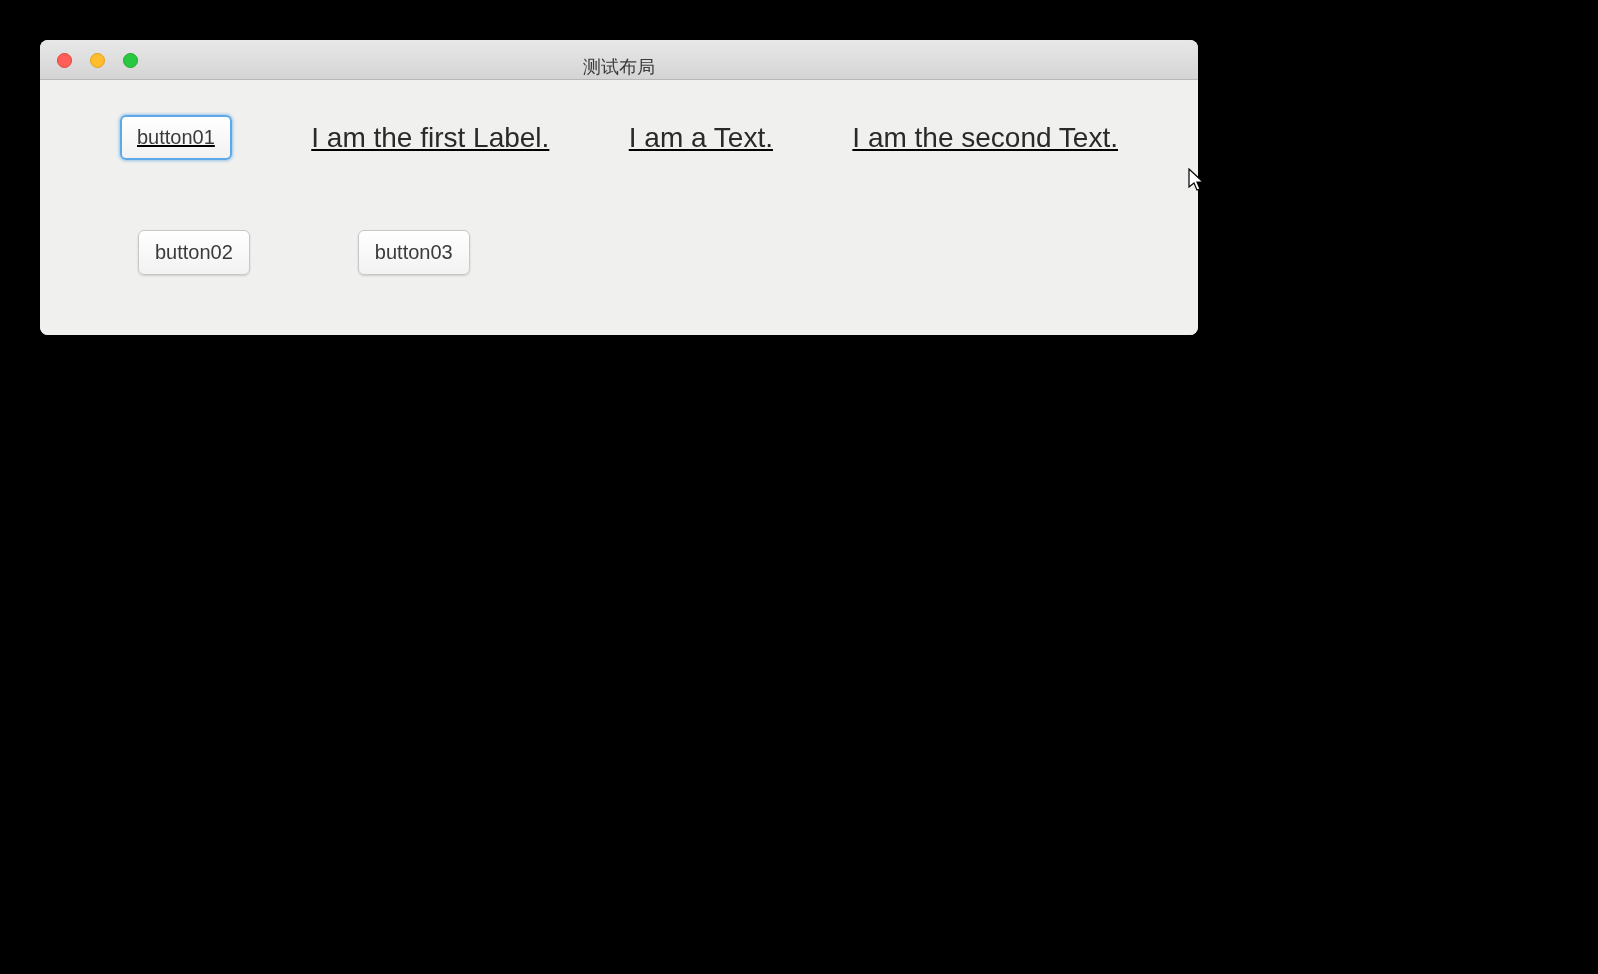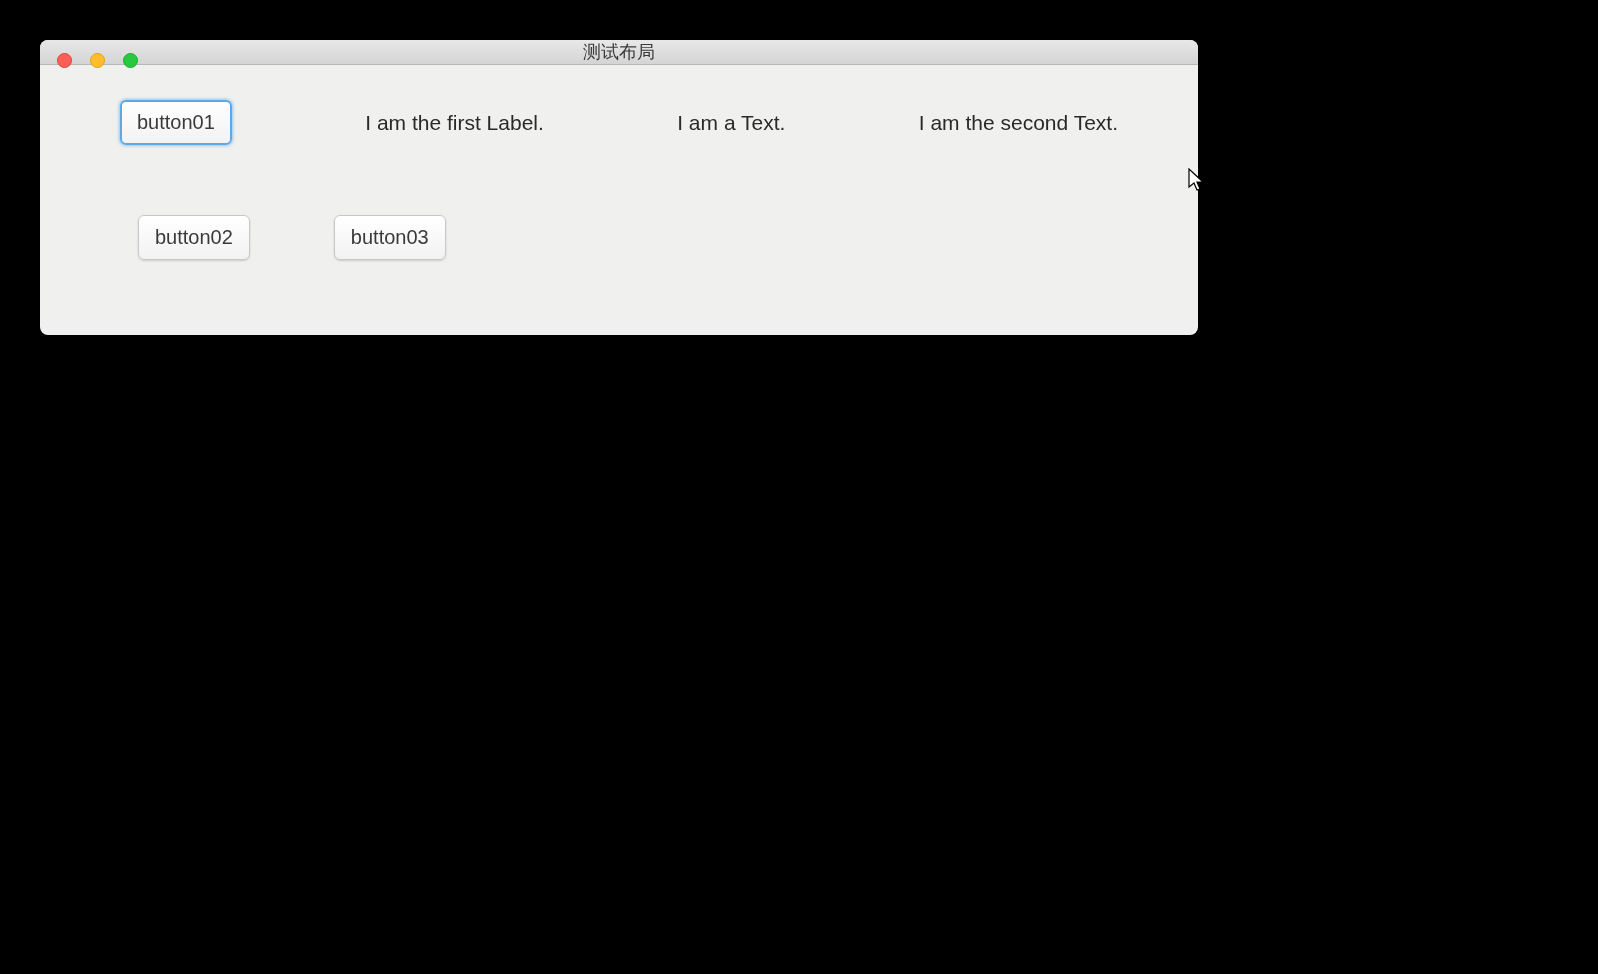--- a/index.html
+++ b/index.html
@@ -22,21 +22,21 @@
       top: 40px;
       width: 1158px;
       height: 295px;
       background: #f0f0f0;
       border-radius: 8px;
       box-shadow: 0 10px 40px rgba(0,0,0,0.5);
       overflow: hidden;
     }
     
     .titlebar {
-      height: 25px;
+      height: 40px;
       background: linear-gradient(to bottom, #e8e8e8, #d4d4d4);
       border-bottom: 1px solid #b8b8b8;
       position: relative;
       display: flex;
       align-items: flex-end;
     }
     
     .traffic-lights {
       position: absolute;
       left: 17px;
@@ -69,24 +69,25 @@
     }
     
     .row {
       display: flex;
       align-items: center;
       margin-bottom: 70px;
     }
     
     .row1 {
       justify-content: space-between;
+      text-decoration: underline;
     }
     
     .row2 {
-      gap: 84px;
+      gap: 108px;
       padding-left: 18px;
     }
     
     .btn {
       font-size: 20px;
       color: #3a3a3a;
       background: linear-gradient(to bottom, #ffffff, #f2f2f2);
       border: 1px solid #c8c8c8;
       border-radius: 6px;
       padding: 10px 16px;
@@ -94,21 +95,21 @@
       cursor: pointer;
     }
     
     .btn.focused {
       border: 2px solid #5da9e8;
       box-shadow: 0 0 3px 1px rgba(93,169,232,0.6);
       padding: 9px 15px;
     }
     
     .label {
-      font-size: 21px;
+      font-size: 28px;
       color: #2a2a2a;
     }
     
     .cursor {
       position: absolute;
       left: 1188px;
       top: 168px;
       width: 18px;
       height: 26px;
       pointer-events: none;

